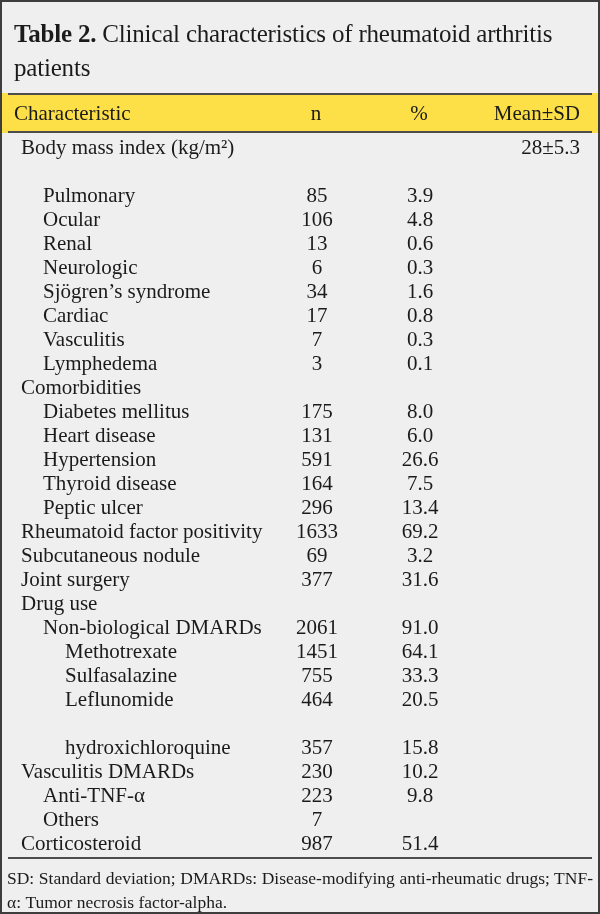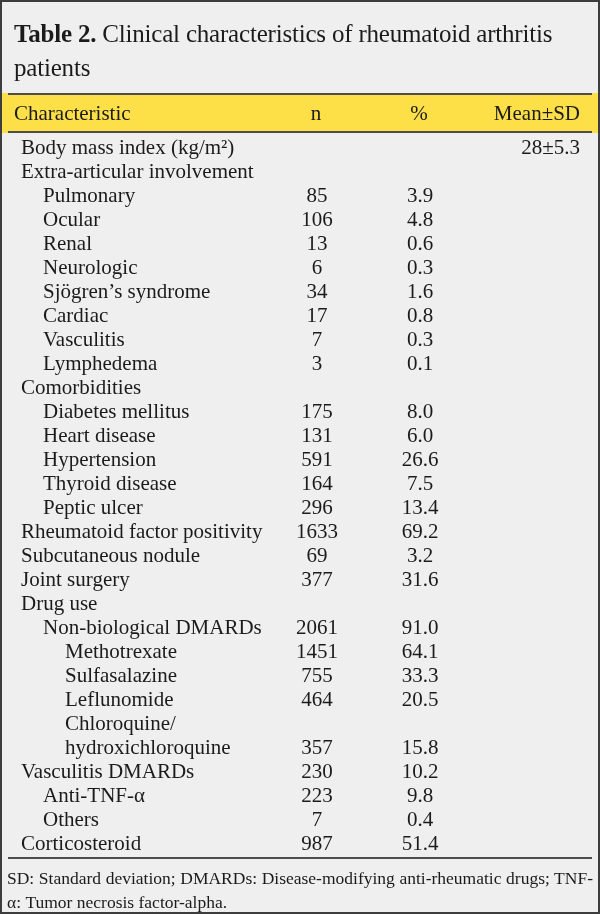--- a/index.html
+++ b/index.html
@@ -95,21 +95,20 @@
   </div>
 
   <div class="table-body">
       <div class="row">
       <div class="label indent-0">Body mass index (kg/m²)</div>
       <div class="n-val"></div>
       <div class="pct-val"></div>
       <div class="mean-val">28±5.3</div>
     </div>
       <div class="row">
-      <div class="label indent-0">Extra-articular involvement</div>
       <div class="n-val"></div>
       <div class="pct-val"></div>
       <div class="mean-val"></div>
     </div>
       <div class="row">
       <div class="label indent-1">Pulmonary</div>
       <div class="n-val">85</div>
       <div class="pct-val">3.9</div>
       <div class="mean-val"></div>
     </div>
@@ -233,21 +232,20 @@
       <div class="pct-val">33.3</div>
       <div class="mean-val"></div>
     </div>
       <div class="row">
       <div class="label indent-2">Leflunomide</div>
       <div class="n-val">464</div>
       <div class="pct-val">20.5</div>
       <div class="mean-val"></div>
     </div>
       <div class="row">
-      <div class="label indent-2">Chloroquine/</div>
       <div class="n-val"></div>
       <div class="pct-val"></div>
       <div class="mean-val"></div>
     </div>
       <div class="row">
       <div class="label indent-2">hydroxichloroquine</div>
       <div class="n-val">357</div>
       <div class="pct-val">15.8</div>
       <div class="mean-val"></div>
     </div>
@@ -259,21 +257,20 @@
     </div>
       <div class="row">
       <div class="label indent-1">Anti-TNF-α</div>
       <div class="n-val">223</div>
       <div class="pct-val">9.8</div>
       <div class="mean-val"></div>
     </div>
       <div class="row">
       <div class="label indent-1">Others</div>
       <div class="n-val">7</div>
-      <div class="pct-val">0.4</div>
       <div class="mean-val"></div>
     </div>
       <div class="row">
       <div class="label indent-0">Corticosteroid</div>
       <div class="n-val">987</div>
       <div class="pct-val">51.4</div>
       <div class="mean-val"></div>
     </div>
     </div>
 

